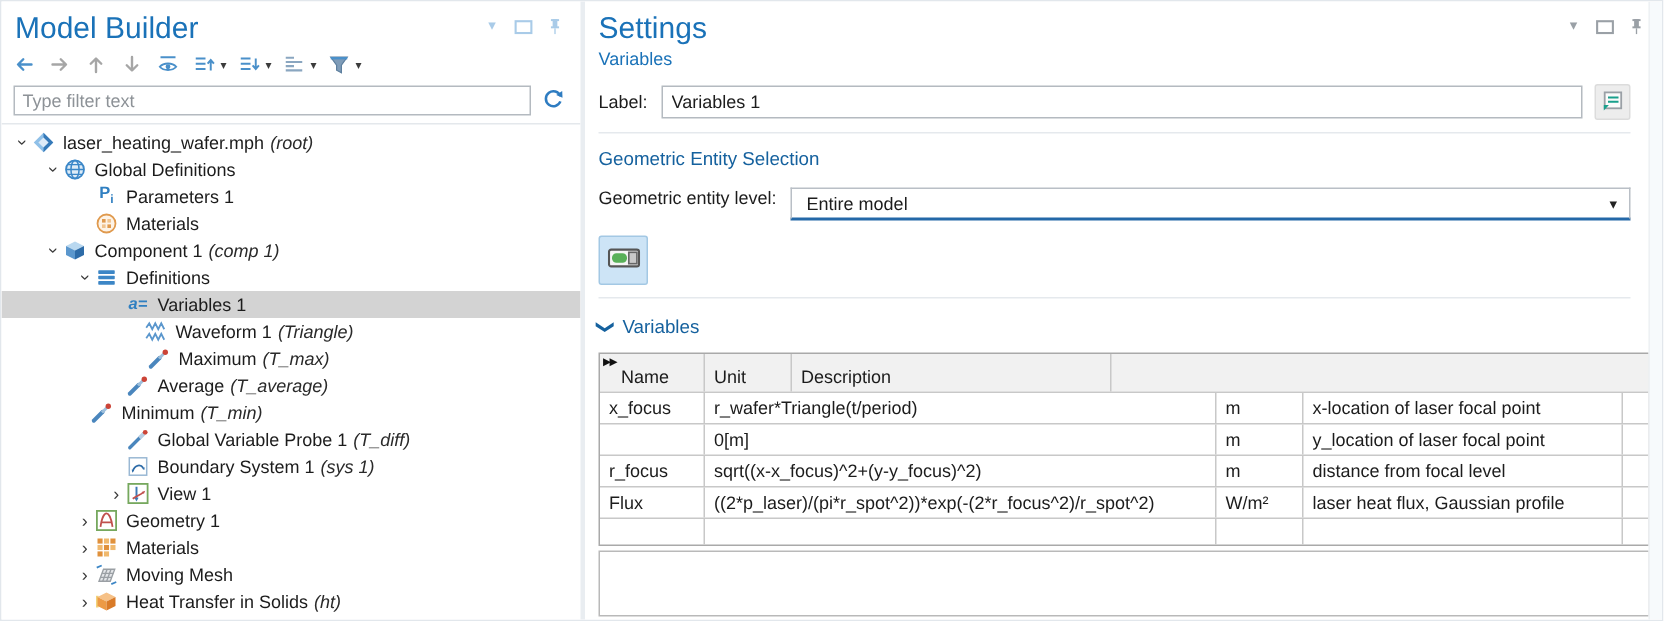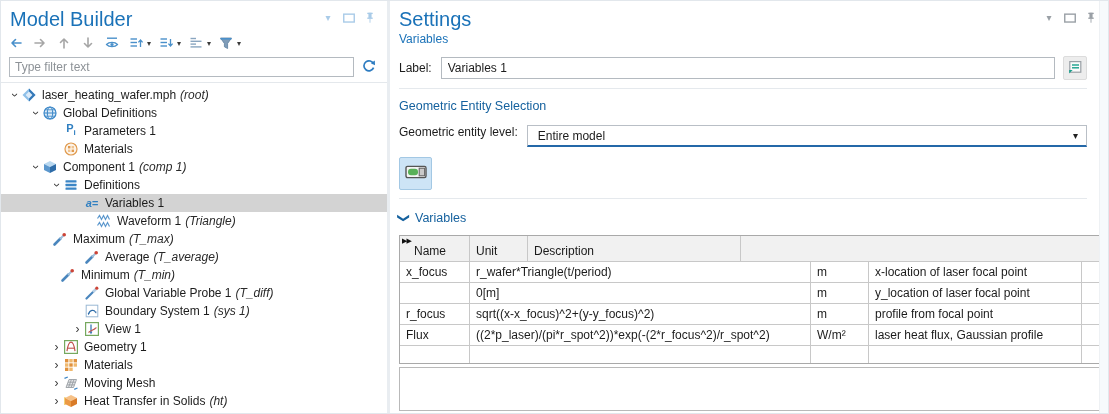--- a/index.html
+++ b/index.html
@@ -261,21 +261,21 @@
           <span class="chev"></span>
           <span class="node-ic">
             <svg width="16" height="16" viewBox="0 0 16 16">
               <polyline points="1.5,5.5 3.5,2.5 5.5,6.5 7.5,2.5 9.5,6.5 11.5,2.5 13.5,6.5" fill="none" stroke="#5b97cd" stroke-width="1.2"></polyline>
               <polyline points="1.5,12.5 3.5,9.5 5.5,13.5 7.5,9.5 9.5,13.5 11.5,9.5 13.5,13.5" fill="none" stroke="#5b97cd" stroke-width="1.2"></polyline>
             </svg>
           </span>
           <span class="tree-label">Waveform 1</span>
           <span class="tree-suffix">(Triangle)</span>
         </div>
-        <div class="tree-row" style="padding-left: 38px;">
+        <div class="tree-row" style="padding-left: 84px;">
           <span class="chev"></span>
           <span class="node-ic">
             <svg width="16" height="16" viewBox="0 0 16 16">
               <path d="M2.5 13.5 L8.5 7.5" stroke="#4a86bd" stroke-width="2.6" stroke-linecap="round"></path>
               <path d="M8 8 L11.5 4.5" stroke="#9fc0dc" stroke-width="2"></path>
               <circle cx="12.2" cy="3.8" r="1.8" fill="#cc4437"></circle>
             </svg>
           </span>
           <span class="tree-label">Maximum</span>
           <span class="tree-suffix">(T_max)</span>
@@ -496,21 +496,21 @@
             <div class="vt-cell" style="width: 69px; margin-top: 38px;">y_focus</div>
             <div class="vt-cell" style="width: 341px;">0[m]</div>
             <div class="vt-cell" style="width: 58px;">m</div>
             <div class="vt-cell" style="width: 213px;">y_location of laser focal point</div>
             <div class="vt-cell" style="width: 18px;"></div>
           </div>
           <div class="vt-row">
             <div class="vt-cell" style="width: 69px;">r_focus</div>
             <div class="vt-cell" style="width: 341px;">sqrt((x-x_focus)^2+(y-y_focus)^2)</div>
             <div class="vt-cell" style="width: 58px;">m</div>
-            <div class="vt-cell" style="width: 213px;">profile from focal point</div>
+            <div class="vt-cell" style="width: 213px;">distance from focal level</div>
             <div class="vt-cell" style="width: 18px;"></div>
           </div>
           <div class="vt-row">
             <div class="vt-cell" style="width: 69px;">Flux</div>
             <div class="vt-cell" style="width: 341px;">((2*p_laser)/(pi*r_spot^2))*exp(-(2*r_focus^2)/r_spot^2)</div>
             <div class="vt-cell" style="width: 58px;">W/m²</div>
             <div class="vt-cell" style="width: 213px;">laser heat flux, Gaussian profile</div>
             <div class="vt-cell" style="width: 18px;"></div>
           </div>
           <div class="vt-row empty">

